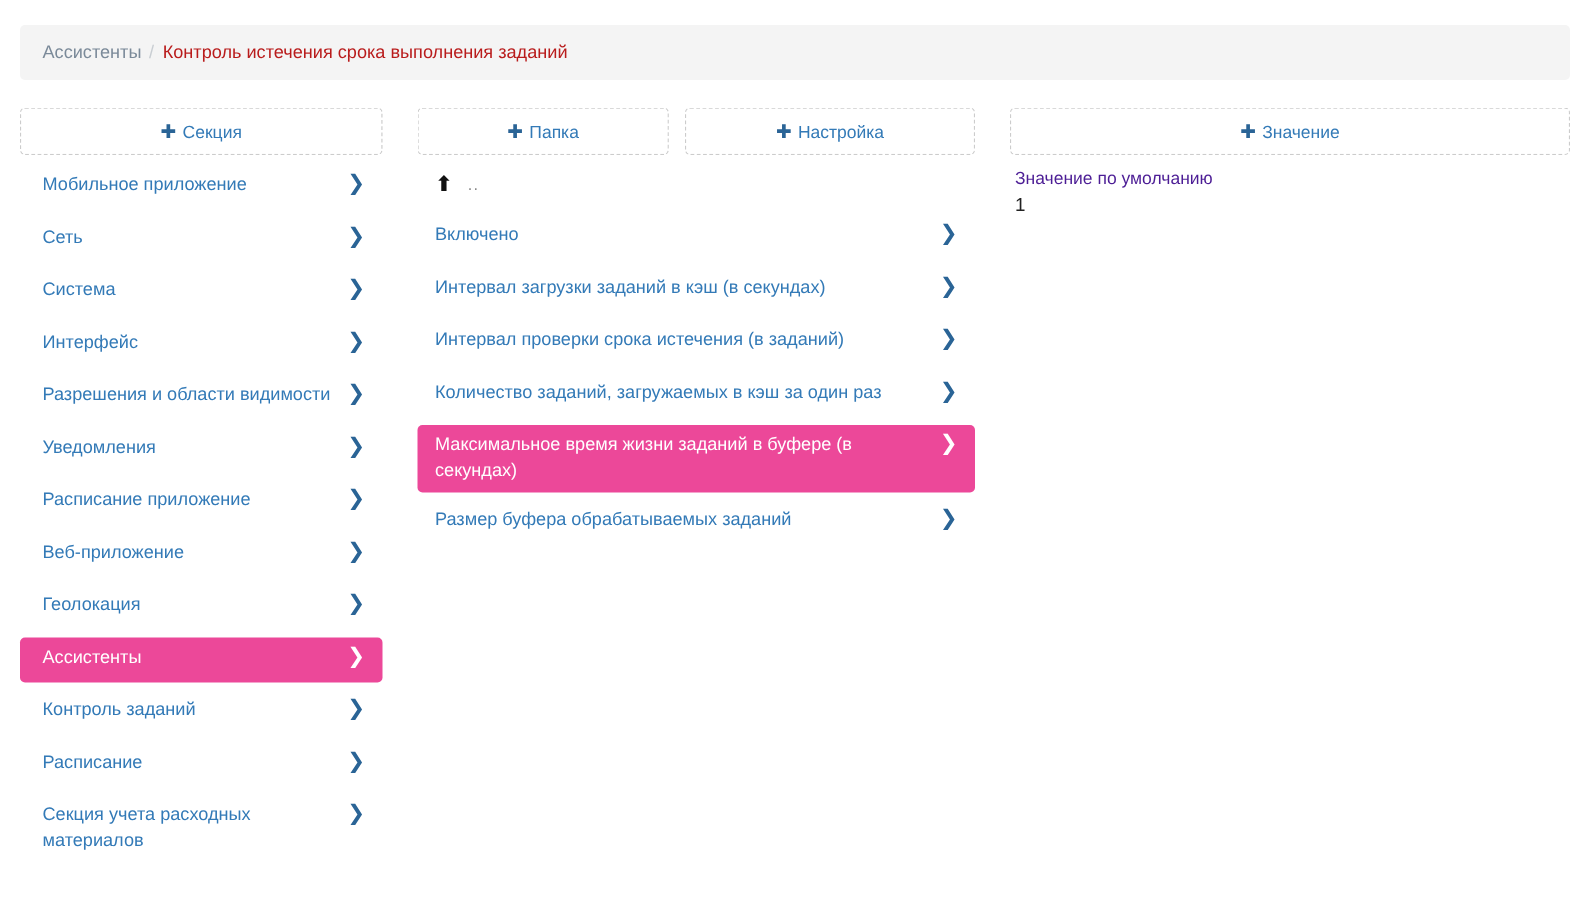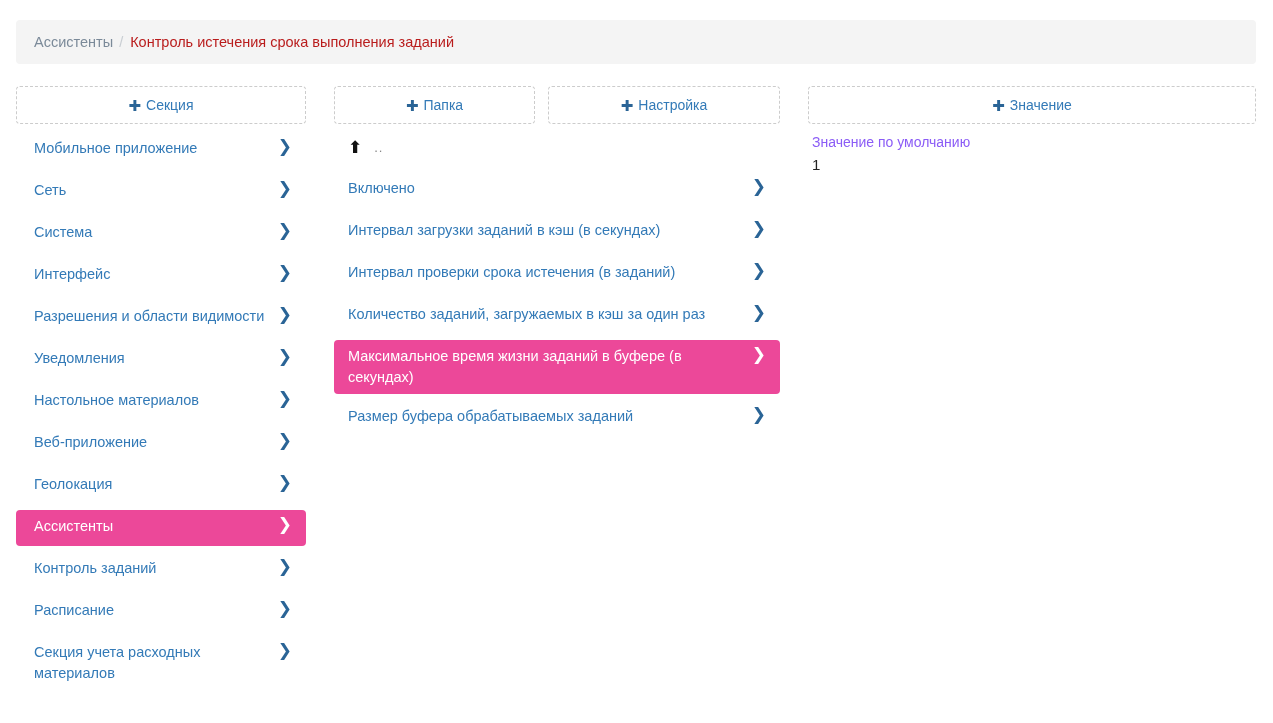--- a/index.html
+++ b/index.html
@@ -138,21 +138,21 @@
   }
   .row-up .dots {
     color: #888888;
     font-size: 13px;
     letter-spacing: 1px;
   }
 
   
   .value-block { padding: 0 4px; }
   .value-caption {
-    color: #8b5cf6;
+    color: #4c1d95;
     font-size: 14px;
     line-height: 20px;
     margin-bottom: 3px;
   }
   .value-text {
     color: #222222;
     font-size: 15px;
     line-height: 20px;
   }
 </style>
@@ -212,21 +212,21 @@
     </div>
     <div class="row">
       <span class="label">Разрешения и области видимости</span>
       <span class="chev">❯</span>
     </div>
     <div class="row">
       <span class="label">Уведомления</span>
       <span class="chev">❯</span>
     </div>
     <div class="row">
-      <span class="label">Настольное материалов</span>
+      <span class="label">Расписание приложение</span>
       <span class="chev">❯</span>
     </div>
     <div class="row">
       <span class="label">Веб-приложение</span>
       <span class="chev">❯</span>
     </div>
     <div class="row">
       <span class="label">Геолокация</span>
       <span class="chev">❯</span>
     </div>

